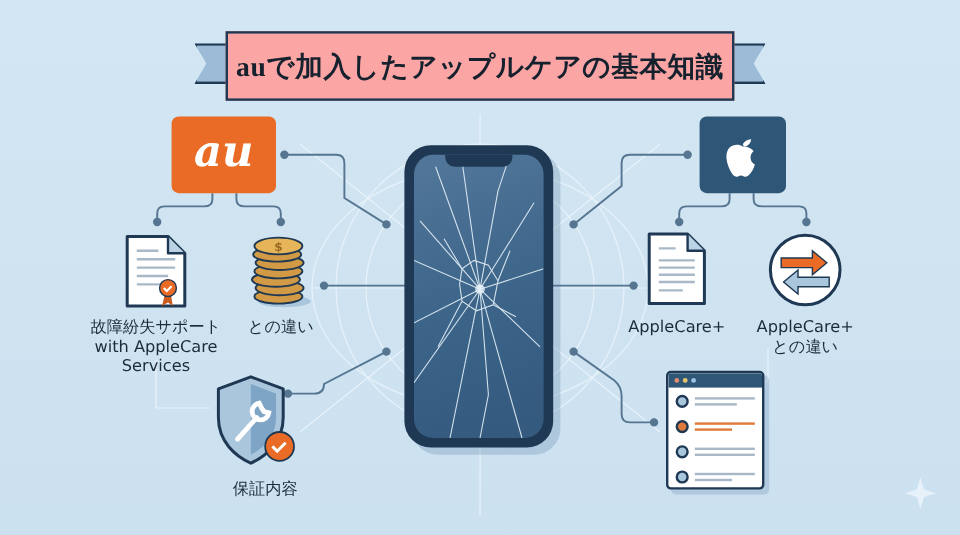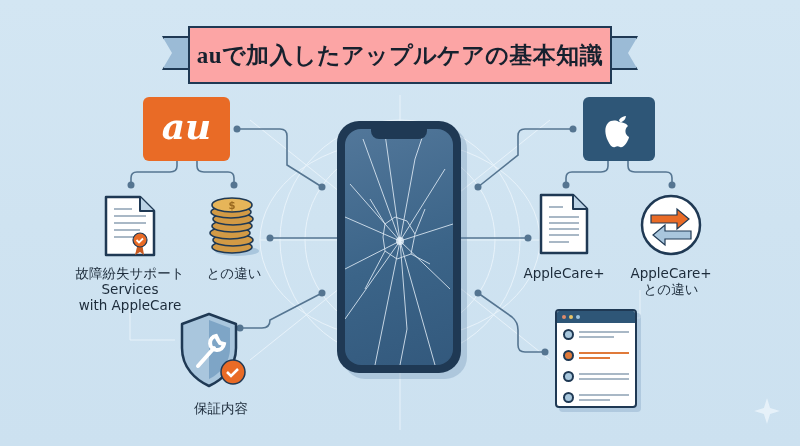--- a/index.html
+++ b/index.html
@@ -123,22 +123,22 @@
         <line x1="10" y1="35" x2="36" y2="35"></line>
         <line x1="10" y1="42" x2="30" y2="42"></line>
       </g>
     <path d="M34 48 L31 60 L36 57 L40 60 L38 48Z" fill="#c95a20"></path>
     <circle cx="36" cy="45" r="7" fill="#e96b26" stroke="#1f3954" stroke-width="1.2"></circle>
     <path d="M32.5 45 l2.5 2.5 l4-4" stroke="#fff" stroke-width="1.8" fill="none"></path>
   </svg>
 </div>
 <div class="abs lbl" style="left:60px;top:265px;width:140px;">
   <div>故障紛失サポート</div>
+  <div>with AppleCare</div>
   <div>Services</div>
-  <div>with AppleCare</div>
 </div>
 
 <div class="abs" style="left:203px;top:193px;width:62px;height:64px;">
   <svg width="62" height="64" viewBox="0 0 62 64">
     <ellipse cx="34" cy="58" rx="22" ry="5" fill="#a9c6dd"></ellipse>
     <g stroke="#1f3954" stroke-width="1.6" fill="#d29a45">
       <ellipse cx="29" cy="54" rx="20" ry="6"></ellipse>
       <ellipse cx="30" cy="47" rx="20" ry="6"></ellipse>
       <ellipse cx="27" cy="40" rx="20" ry="6"></ellipse>
       <ellipse cx="29" cy="33" rx="20" ry="6"></ellipse>

